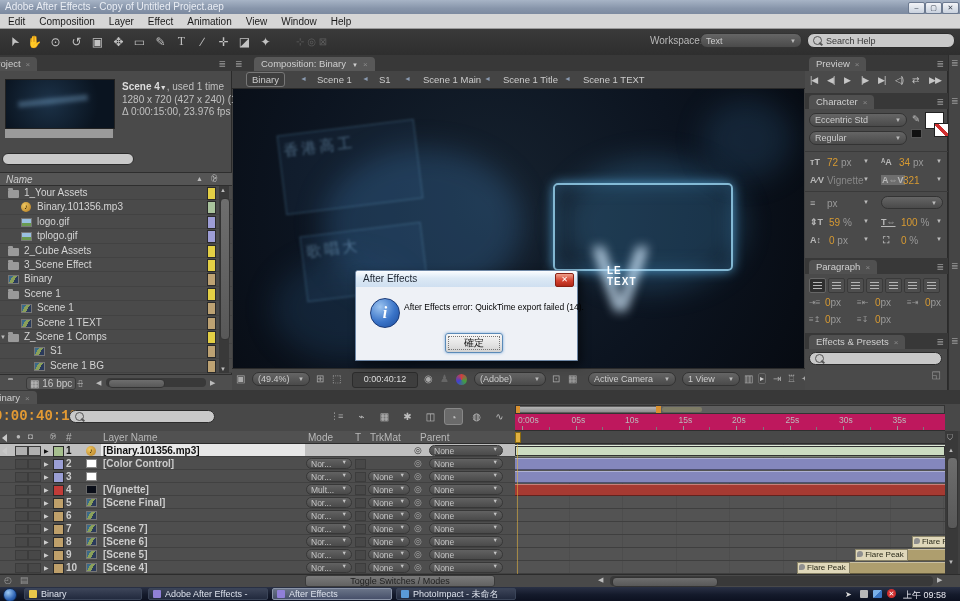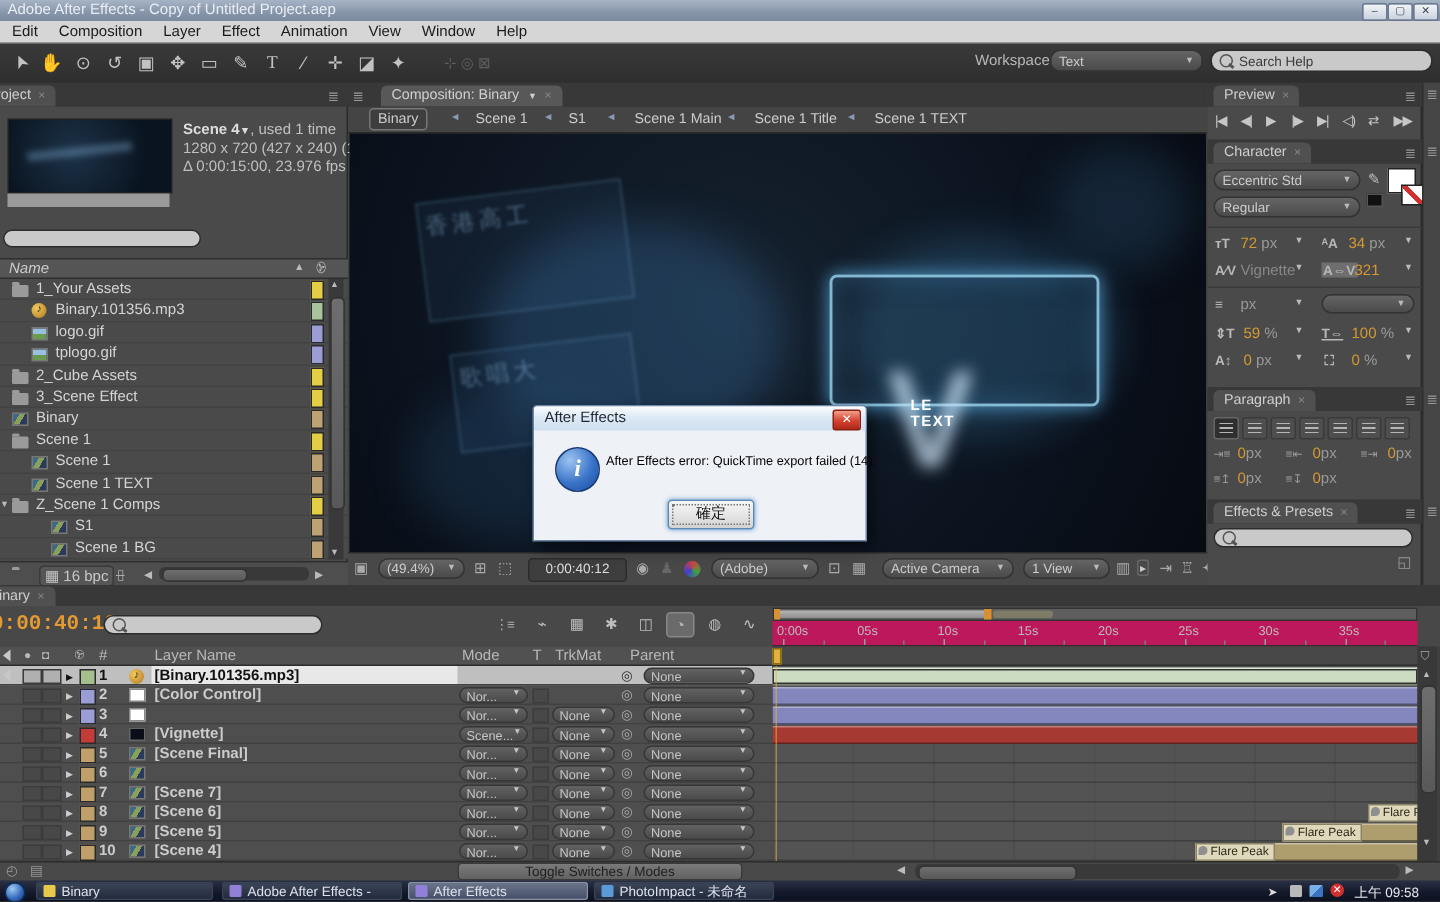--- a/index.html
+++ b/index.html
@@ -603,21 +603,21 @@
       <div class="tl-row" style="top: 39px;">
         <span style="position: absolute; left: 2px; top: 2px; width: 11px; height: 9px;"></span>
         <span class="tl-cell-box" style="left: 15px;"></span>
         <span class="tl-cell-box" style="left: 28px;"></span>
         <span style="position: absolute; left: 44px; top: 3px; font-size: 6px; color: rgb(204, 204, 204);">▶</span>
         <span style="position: absolute; left: 53px; top: 2px; width: 9px; height: 9px; border: 1px solid rgb(42, 42, 42); background: rgb(194, 60, 56);"></span>
         <span style="position: absolute; left: 66px; top: 1px; font-weight: bold; color: rgb(204, 204, 204);">4</span>
         <span style="position: absolute; left: 86px; top: 2px; width: 11px; height: 9px; box-sizing: border-box; background: rgb(10, 14, 24); border: 1px solid rgb(102, 102, 102);"></span>
         <span class="nw" style="position: absolute; left: 101px; top: 0px; width: 204px; height: 12px; font-weight: bold; padding: 1px 0px 0px 2px; color: rgb(204, 204, 204); box-sizing: border-box;">[Vignette]</span>
         <div class="mini-dd" style="left: 306px; width: 46px;">
-          <span>Scene...</span>
+          <span>Mult...</span>
           <span class="car">▼</span>
         </div>
         <span class="tl-cell-box" style="left: 355px; width: 9px;"></span>
         <div class="mini-dd" style="left: 368px; width: 42px;">
           <span>None</span>
           <span class="car">▼</span>
         </div>
         <span style="position: absolute; left: 414px; top: 1px; font-size: 9px; color: rgb(170, 170, 170);">◎</span>
         <div class="mini-dd" style="left: 429px; width: 74px;">
           <span>None</span>

